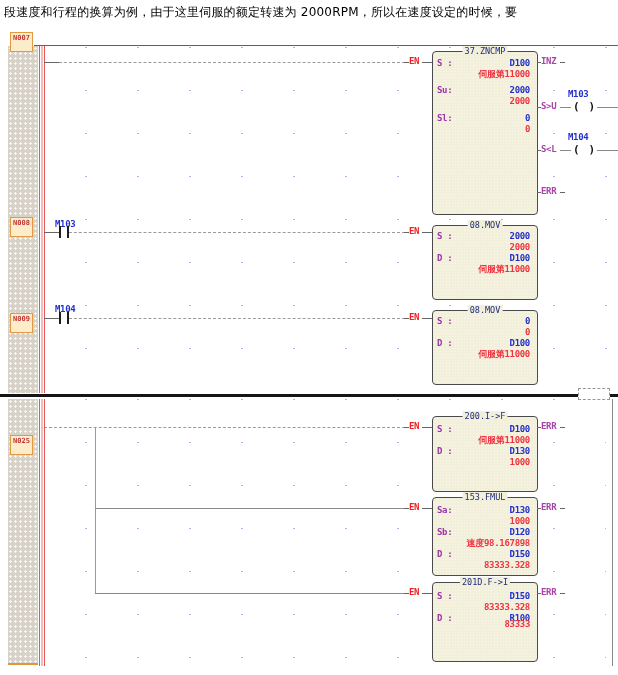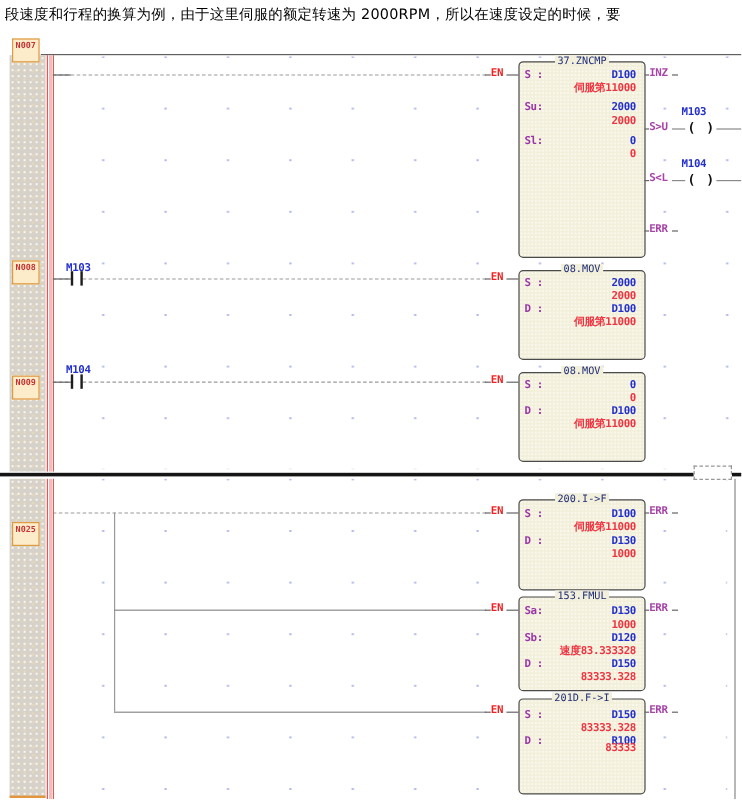--- a/index.html
+++ b/index.html
@@ -207,21 +207,21 @@
     <div class="ftitle">153.FMUL</div>
     <div class="prow" style="top:7px;align-items:flex-end;">
       <span class="pname">Sa:</span>
       <span class="pval">D130</span>
     </div>
     <div class="pcur" style="top:18px;"><span></span><span>1000</span></div>
     <div class="prow" style="top:29px;">
       <span class="pname">Sb:</span>
       <span class="pval">D120</span>
     </div>
-    <div class="pcur" style="top:40px;"><span>速度</span><span>83.333328</span></div>
+    <div class="pcur" style="top:40px;"><span>速度</span><span>98.167898</span></div>
     <div class="prow" style="top:51px;">
       <span class="pname">D :</span>
       <span class="pval">D150</span>
     </div>
     <div class="pcur" style="top:62px;"><span></span><span>83333.328</span></div>
   </div>
   <div class="stub" style="left:537px;top:508px;width:4px;"></div>
   <div class="fout" style="top:502px;">ERR</div>
   <div class="stub" style="left:560px;top:508px;width:5px;"></div>
 

